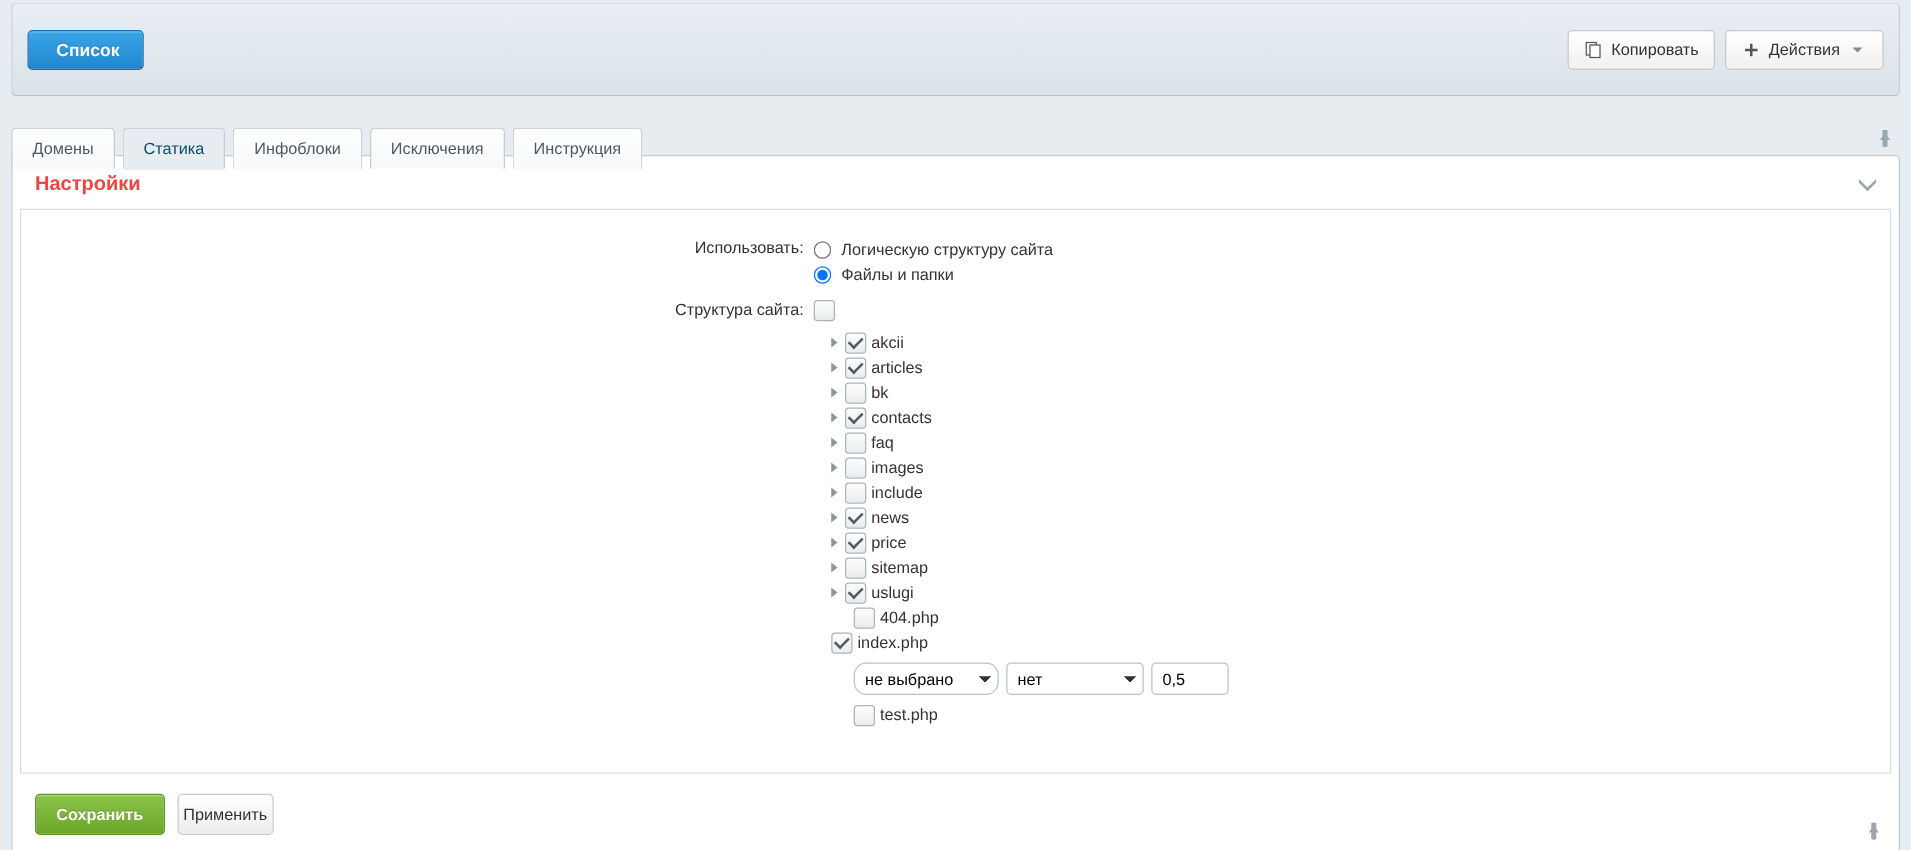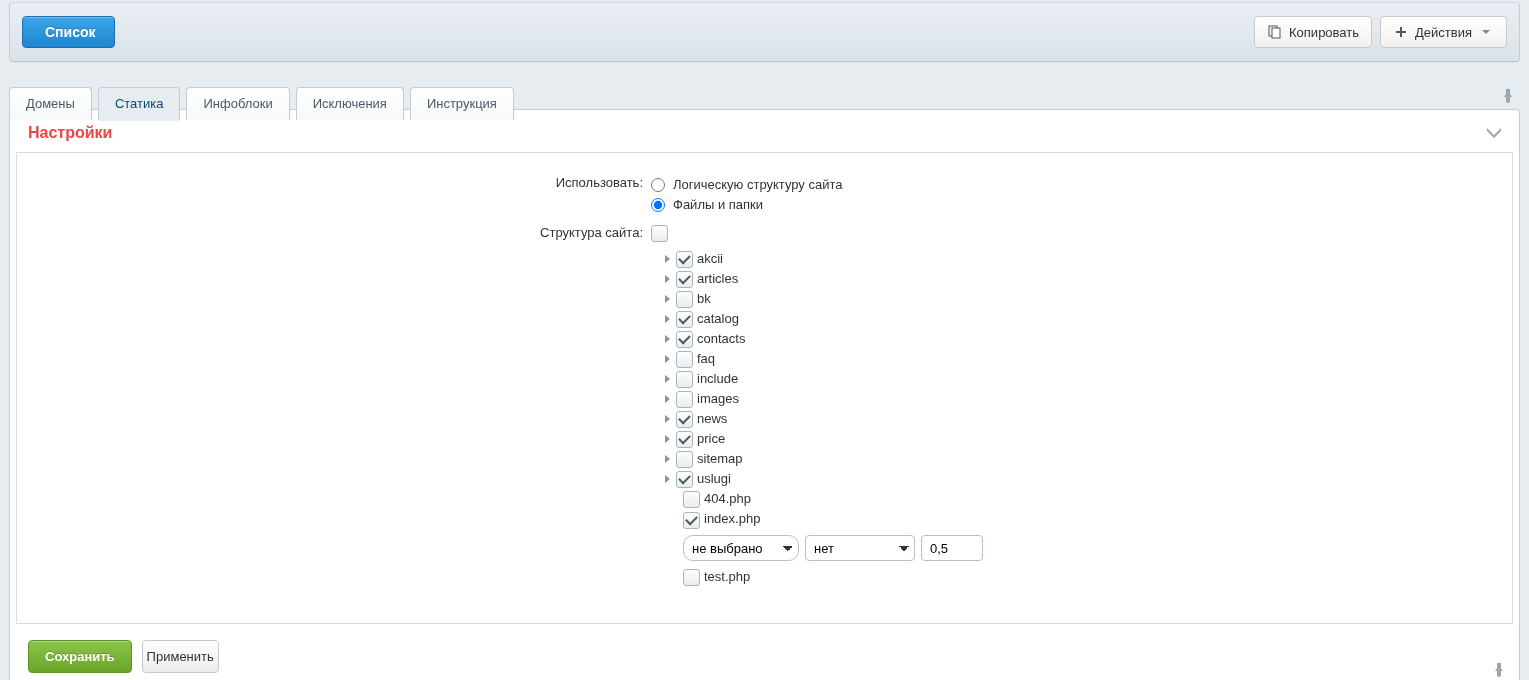--- a/index.html
+++ b/index.html
@@ -13,21 +13,21 @@
     --green:#7aba2f;
     --green-dark:#5e9625;
     --grey-btn:#ededed;
     --grey-btn-border:#c9c9c9;
     --panel-bg:#ffffff;
   }
   html,body{margin:0;padding:0;background:var(--page-bg);font-family:Arial,Helvetica,sans-serif;font-size:13px;color:var(--text);}
   .page{width:1529px;min-height:680px;box-sizing:border-box;position:relative;}
 
   
-  .topbar{height:60px;border:1px solid var(--border);border-top:1px solid #cfd8de;border-bottom:1px solid #b6c2ca;
+  .topbar{height:75px;border:1px solid var(--border);border-top:1px solid #cfd8de;border-bottom:1px solid #b6c2ca;
     background:linear-gradient(#e9eff3,#dae3e9);margin:2px 9px 0 9px;border-radius:4px;
     display:flex;align-items:center;justify-content:space-between;padding:0 12px;box-sizing:border-box;}
   .btn-list{position:relative;background:linear-gradient(#3aa6e7,#1f86cf);color:#fff;font-weight:bold;
     padding:7px 18px 7px 22px;border-radius:4px;border:1px solid var(--blue-dark);cursor:pointer;
     box-shadow:inset 0 1px 0 rgba(255,255,255,0.3);font-size:14px;text-shadow:0 -1px 0 rgba(0,0,0,0.2);}
   .btn-list::before{content:"";position:absolute;left:-10px;top:50%;transform:translateY(-50%) rotate(45deg);
     width:22px;height:22px;background:linear-gradient(135deg,#3aa6e7,#1f86cf);border-radius:3px;
     border-left:1px solid var(--blue-dark);border-bottom:1px solid var(--blue-dark);z-index:-1;
     box-shadow:inset 1px -1px 0 rgba(255,255,255,0.25);}
   .top-right{display:flex;gap:8px;}
@@ -183,44 +183,39 @@
                 <span class="node-label">articles</span>
               </div>
               <div class="tree-node">
                 <span class="tree-arrow"></span>
                 <span class="cb"></span>
                 <span class="node-label">bk</span>
               </div>
               <div class="tree-node">
                 <span class="tree-arrow"></span>
                 <span class="cb checked"></span>
-                <span class="node-label">catalog</span>
-              </div>
-              <div class="tree-node">
-                <span class="tree-arrow"></span>
-                <span class="cb checked"></span>
                 <span class="node-label">contacts</span>
               </div>
               <div class="tree-node">
                 <span class="tree-arrow"></span>
                 <span class="cb"></span>
                 <span class="node-label">faq</span>
               </div>
               <div class="tree-node">
                 <span class="tree-arrow"></span>
                 <span class="cb"></span>
+                <span class="node-label">images</span>
+              </div>
+              <div class="tree-node">
+                <span class="tree-arrow"></span>
+                <span class="cb"></span>
                 <span class="node-label">include</span>
               </div>
               <div class="tree-node">
                 <span class="tree-arrow"></span>
-                <span class="cb"></span>
-                <span class="node-label">images</span>
-              </div>
-              <div class="tree-node">
-                <span class="tree-arrow"></span>
                 <span class="cb checked"></span>
                 <span class="node-label">news</span>
               </div>
               <div class="tree-node">
                 <span class="tree-arrow"></span>
                 <span class="cb checked"></span>
                 <span class="node-label">price</span>
               </div>
               <div class="tree-node">
                 <span class="tree-arrow"></span>
@@ -229,21 +224,21 @@
               </div>
               <div class="tree-node">
                 <span class="tree-arrow"></span>
                 <span class="cb checked"></span>
                 <span class="node-label">uslugi</span>
               </div>
               <div class="tree-node" style="margin-left: 32px;">
                 <span class="cb"></span>
                 <span class="node-label">404.php</span>
               </div>
-              <div class="tree-node" style="margin-left: 32px; align-items: flex-end;">
+              <div class="tree-node" style="margin-left: 14px;">
                 <span class="cb checked"></span>
                 <span class="node-label">index.php</span>
               </div>
               <div class="detail-row">
                 <select class="sel" style="width: 116px; border-radius: 10px;"><option>не выбрано</option></select>
                 <select class="sel" style="width: 110px;"><option>нет</option></select>
                 <input class="inp" type="text" value="0,5" style="">
               </div>
               <div class="tree-node" style="margin-left: 32px;">
                 <span class="cb"></span>

